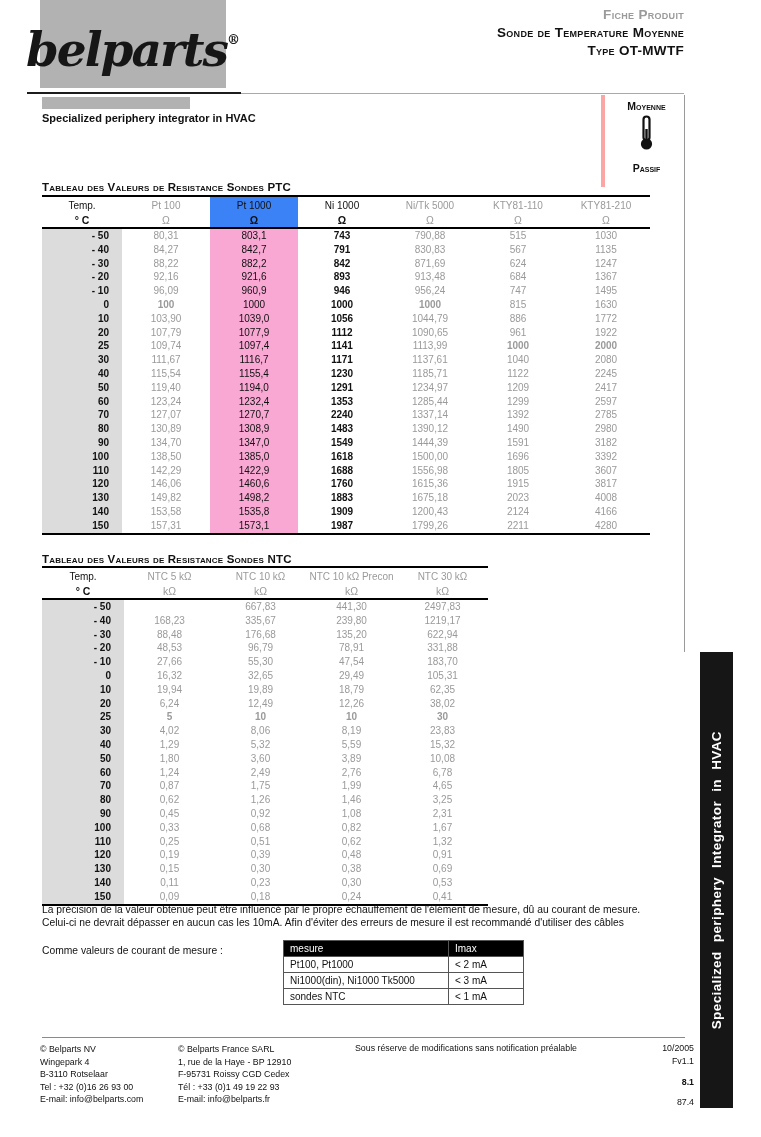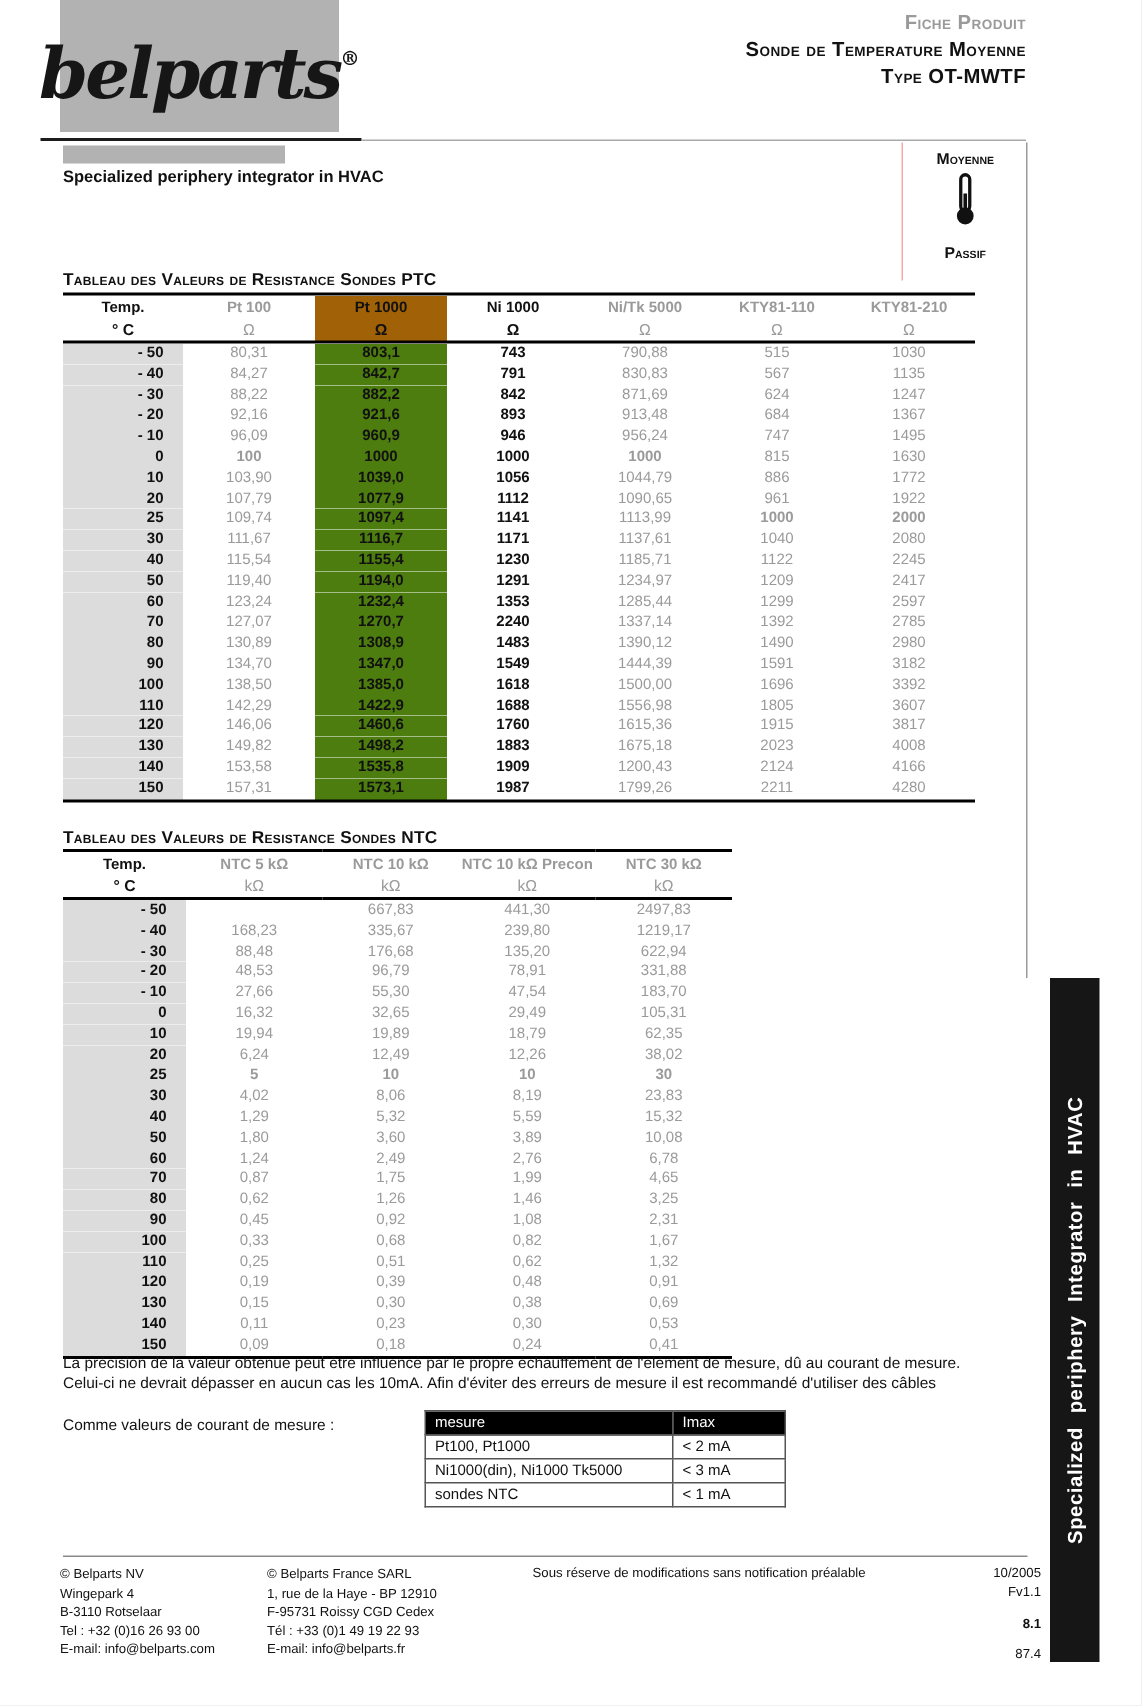--- a/index.html
+++ b/index.html
@@ -16,43 +16,43 @@
   .rule-dark{left:27px;top:92px;width:214px;height:2px;background:#1c1c1c;}
   .rule-gray{left:241px;top:93px;width:443px;height:1px;background:#a9a9a9;}
   .tagline{left:42px;top:112px;font-size:11px;font-weight:bold;color:#111;}
 
   .hdr-right{right:77px;top:6px;width:420px;text-align:right;font-weight:bold;font-size:13.5px;
              font-variant:small-caps;letter-spacing:.3px;line-height:18px;}
   .hdr-fiche{color:#9a9a9a;}
   .hdr-title,.hdr-type{color:#111;}
 
   
-  .badge{left:601px;top:95px;width:83px;height:92px;border-left:1px solid #fca5a5;
+  .badge{left:601px;top:95px;width:83px;height:92px;border-left:4px solid #fca5a5;
          display:flex;flex-direction:column;align-items:center;justify-content:flex-start;}
   .badge-label{font-variant:small-caps;font-weight:bold;font-size:10.5px;color:#111;margin-top:5px;}
   .badge-icon{margin:3px 0 2px 0;}
   .vline{left:684px;top:95px;width:1px;height:557px;background:#9a9a9a;}
 
   
   .sec-title{font-variant:small-caps;font-weight:bold;font-size:11.5px;color:#111;letter-spacing:.2px;}
 
   
   .dtable{border-collapse:collapse;table-layout:fixed;
           border-top:2px solid #000;border-bottom:2px solid #000;font-size:10px;}
   .dtable th,.dtable td{padding:0;margin:0;text-align:center;overflow:hidden;white-space:nowrap;}
-  .dtable thead .hrow th{height:17px;font-weight:bold;vertical-align:middle;}
+  .dtable thead .hrow th{height:17px;font-weight:normal;vertical-align:middle;}
   .dtable thead .urow th{height:13px;font-weight:normal;font-size:10.5px;vertical-align:top;
                          border-bottom:2px solid #000;}
   .dtable thead th.dim{color:#9a9a9a;}
   .dtable thead th.temp{color:#111;}
-  .dtable thead th.hilite{background:#a16207;color:#111;}
+  .dtable thead th.hilite{background:#3b82f6;color:#111;}
   .dtable thead .urow th.temp,.dtable thead .urow th.hilite,.dtable thead .urow th.strong{font-weight:bold;}
   .dtable tbody td{height:13.8px;line-height:13.8px;}
   .dtable tbody td.temp{background:#dcdcdc;font-weight:bold;color:#111;text-align:right;padding-right:13px;}
-  .dtable tbody td.hilite{background:#4d7c0f;font-weight:bold;color:#111;}
+  .dtable tbody td.hilite{background:#f9a8d4;font-weight:normal;color:#111;}
   .dtable tbody td.strong{font-weight:bold;color:#111;}
   .dtable tbody td.dim{color:#9a9a9a;font-weight:normal;}
   .dtable tbody td.dim.bd{font-weight:bold;}
 
   
   .notes{left:42px;top:903px;width:655px;font-size:10.3px;line-height:13px;color:#111;}
   .comme{left:42px;top:945px;font-size:10.3px;color:#111;}
 
   
   .mesure{left:283px;top:940px;border-collapse:collapse;font-size:10px;color:#111;}

